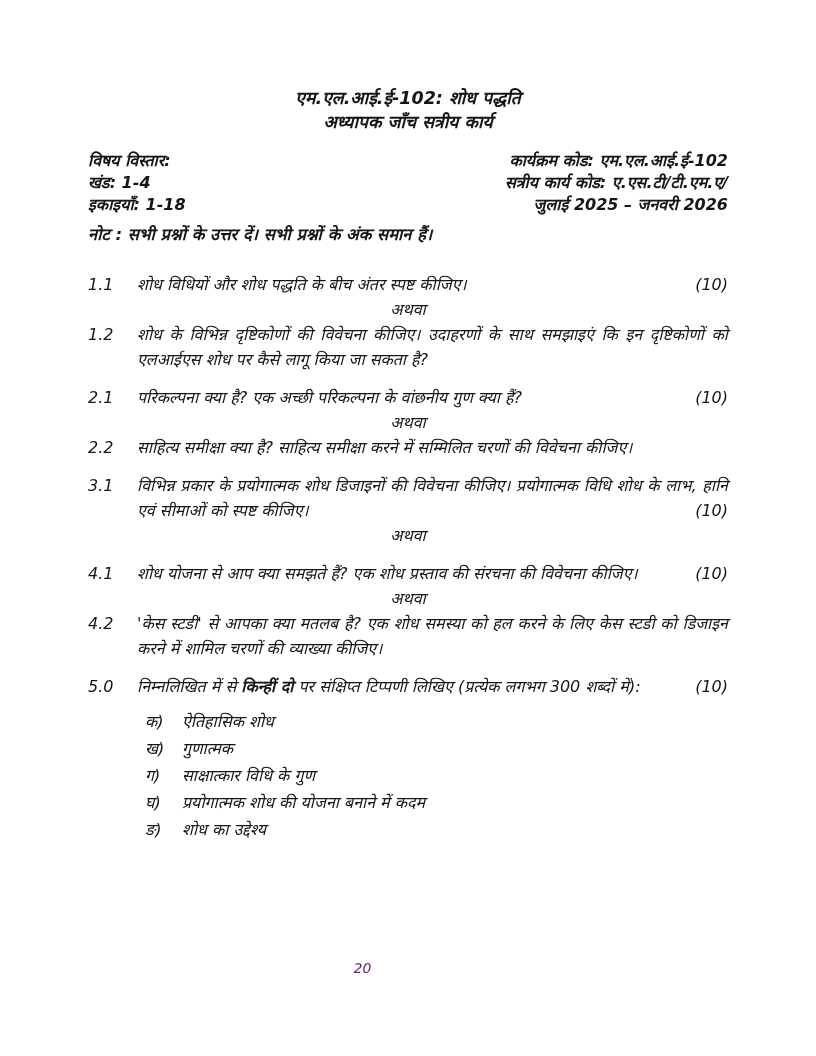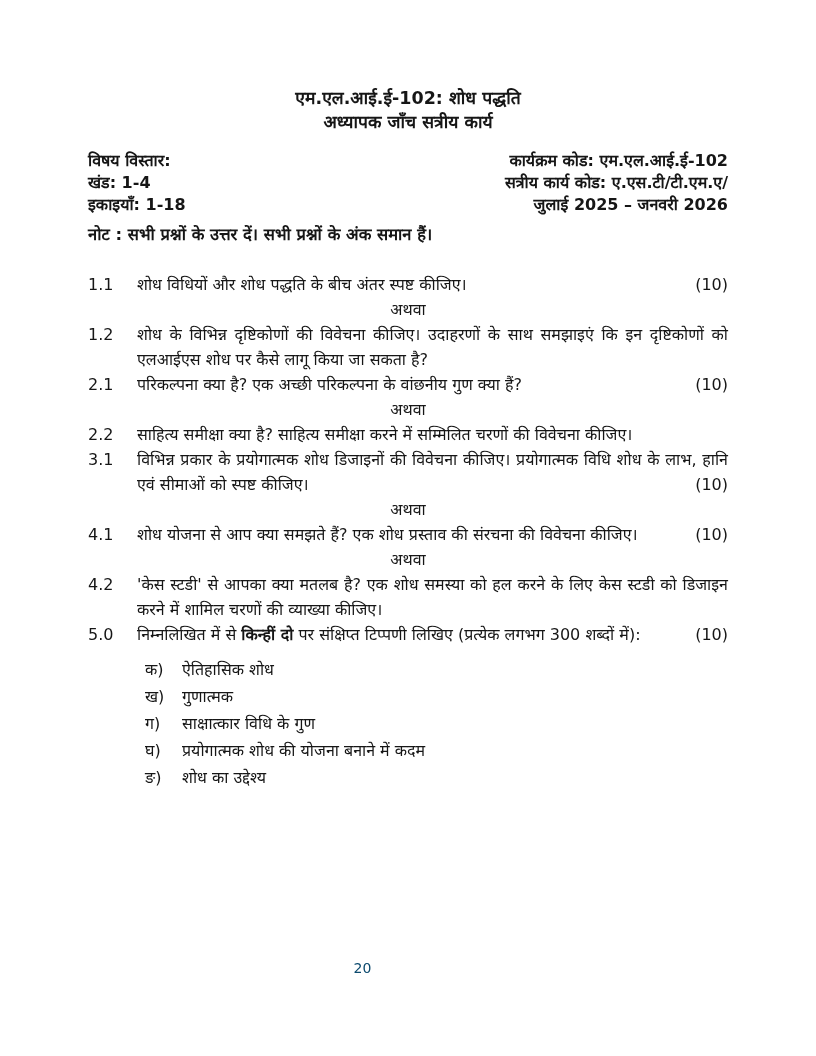--- a/index.html
+++ b/index.html
@@ -9,20 +9,21 @@
     font-family: "DejaVu Sans", "Liberation Sans", sans-serif;
     color: #161616;
     position: relative;
     overflow: hidden;
   }
   .page {
     position: relative;
     width: 816px; height: 1056px;
     background: #ffffff;
     padding: 86px 88px 12px 88px;
+    font-style: italic;
   }
   .doc-title {
     text-align: center;
     font-weight: bold;
     font-size: 17.5px;
     line-height: 24px;
   }
   .info-row {
     display: flex;
     justify-content: space-between;
@@ -35,21 +36,21 @@
   .note {
     margin-top: 7px;
     font-weight: bold;
     font-size: 16.5px;
     line-height: 24px;
   }
   .questions {
     margin-top: 25px;
     font-size: 16px;
   }
-  .q-group { margin-top: 0; }
+  .q-group { margin-top: 13px; }
   .q-group:first-child { margin-top: 0; }
   .q-row {
     display: flex;
     position: relative;
     line-height: 25px;
     justify-content: flex-end;
   }
   .q-num { width: 49px; flex: none; }
   .q-text { flex: 1; text-align: justify; }
   .q-marks {
@@ -74,21 +75,21 @@
     line-height: 27px;
     padding-left: 57px;
   }
   .sub-letter { width: 37px; flex: none; }
   .page-footer {
     position: absolute;
     left: 0; top: 960px;
     width: 725px;
     text-align: center;
     font-size: 14px;
-    color: #0c4a6e;
+    color: #701a75;
   }
 </style>
 </head>
 <body>
 
 <div class="page">
 
   <div class="doc-title">
     <div>एम.एल.आई.ई-102: शोध पद्धति</div>
     <div>अध्यापक जाँच सत्रीय कार्य</div>

